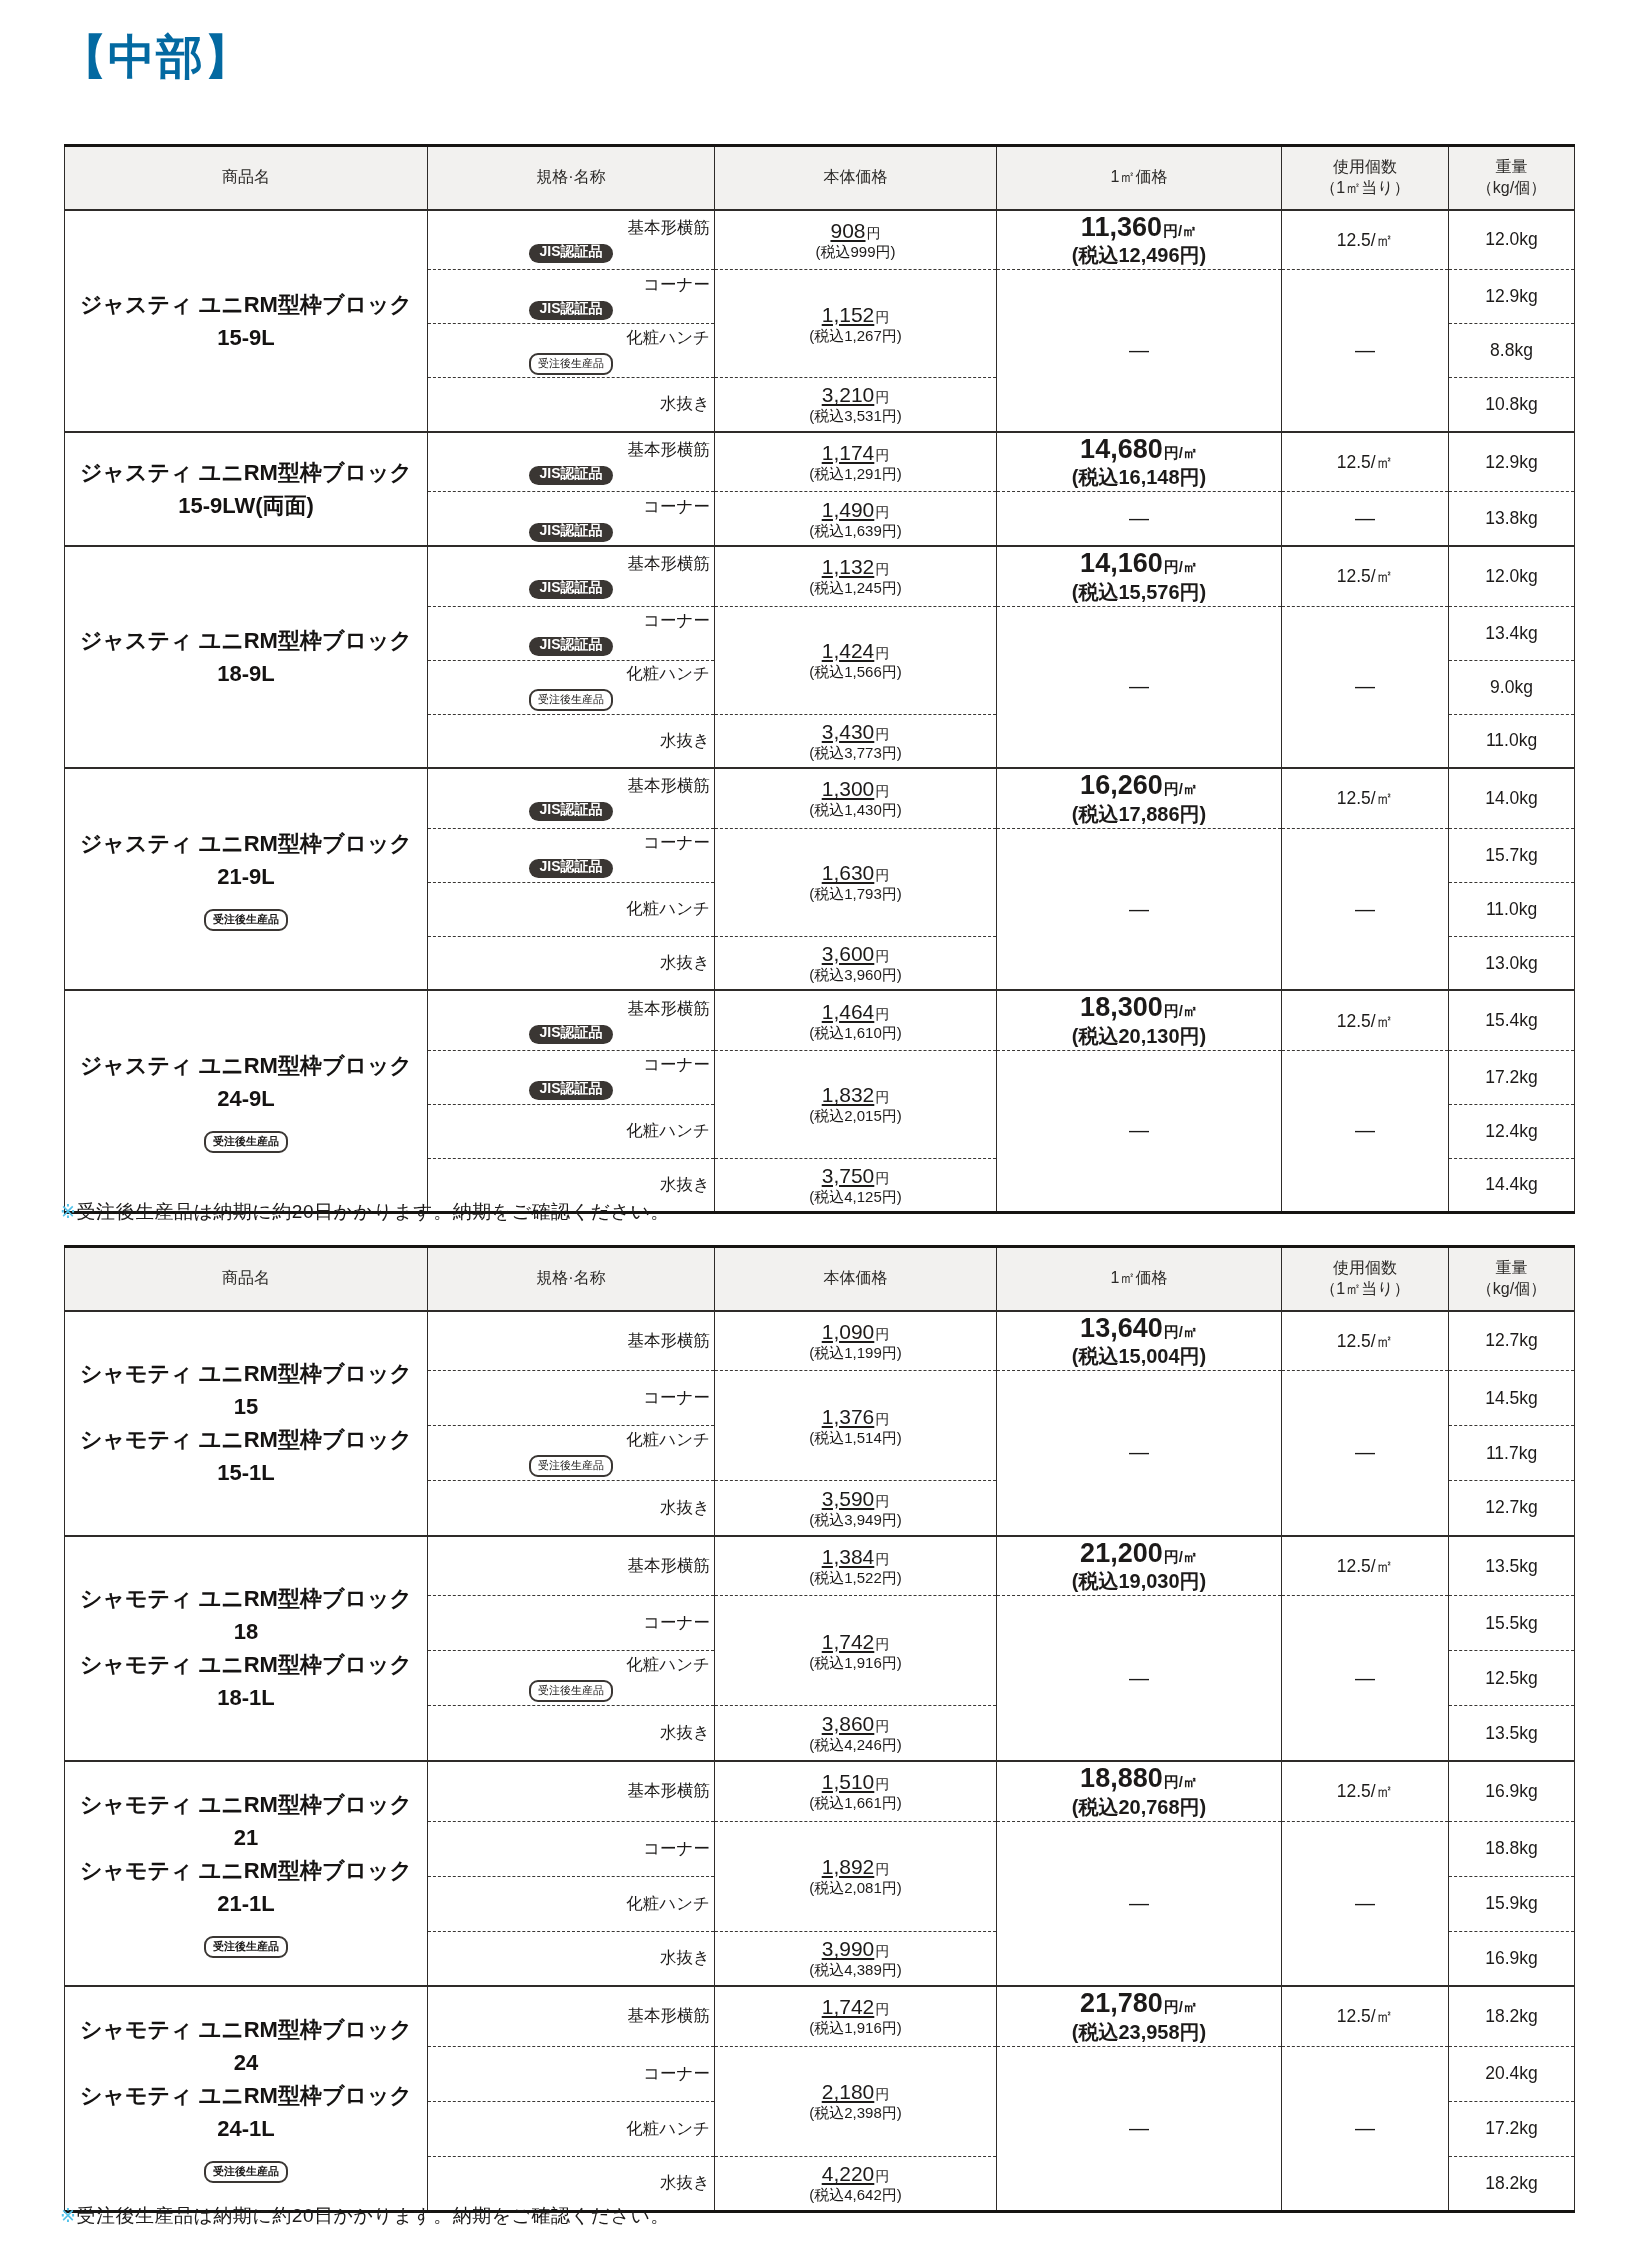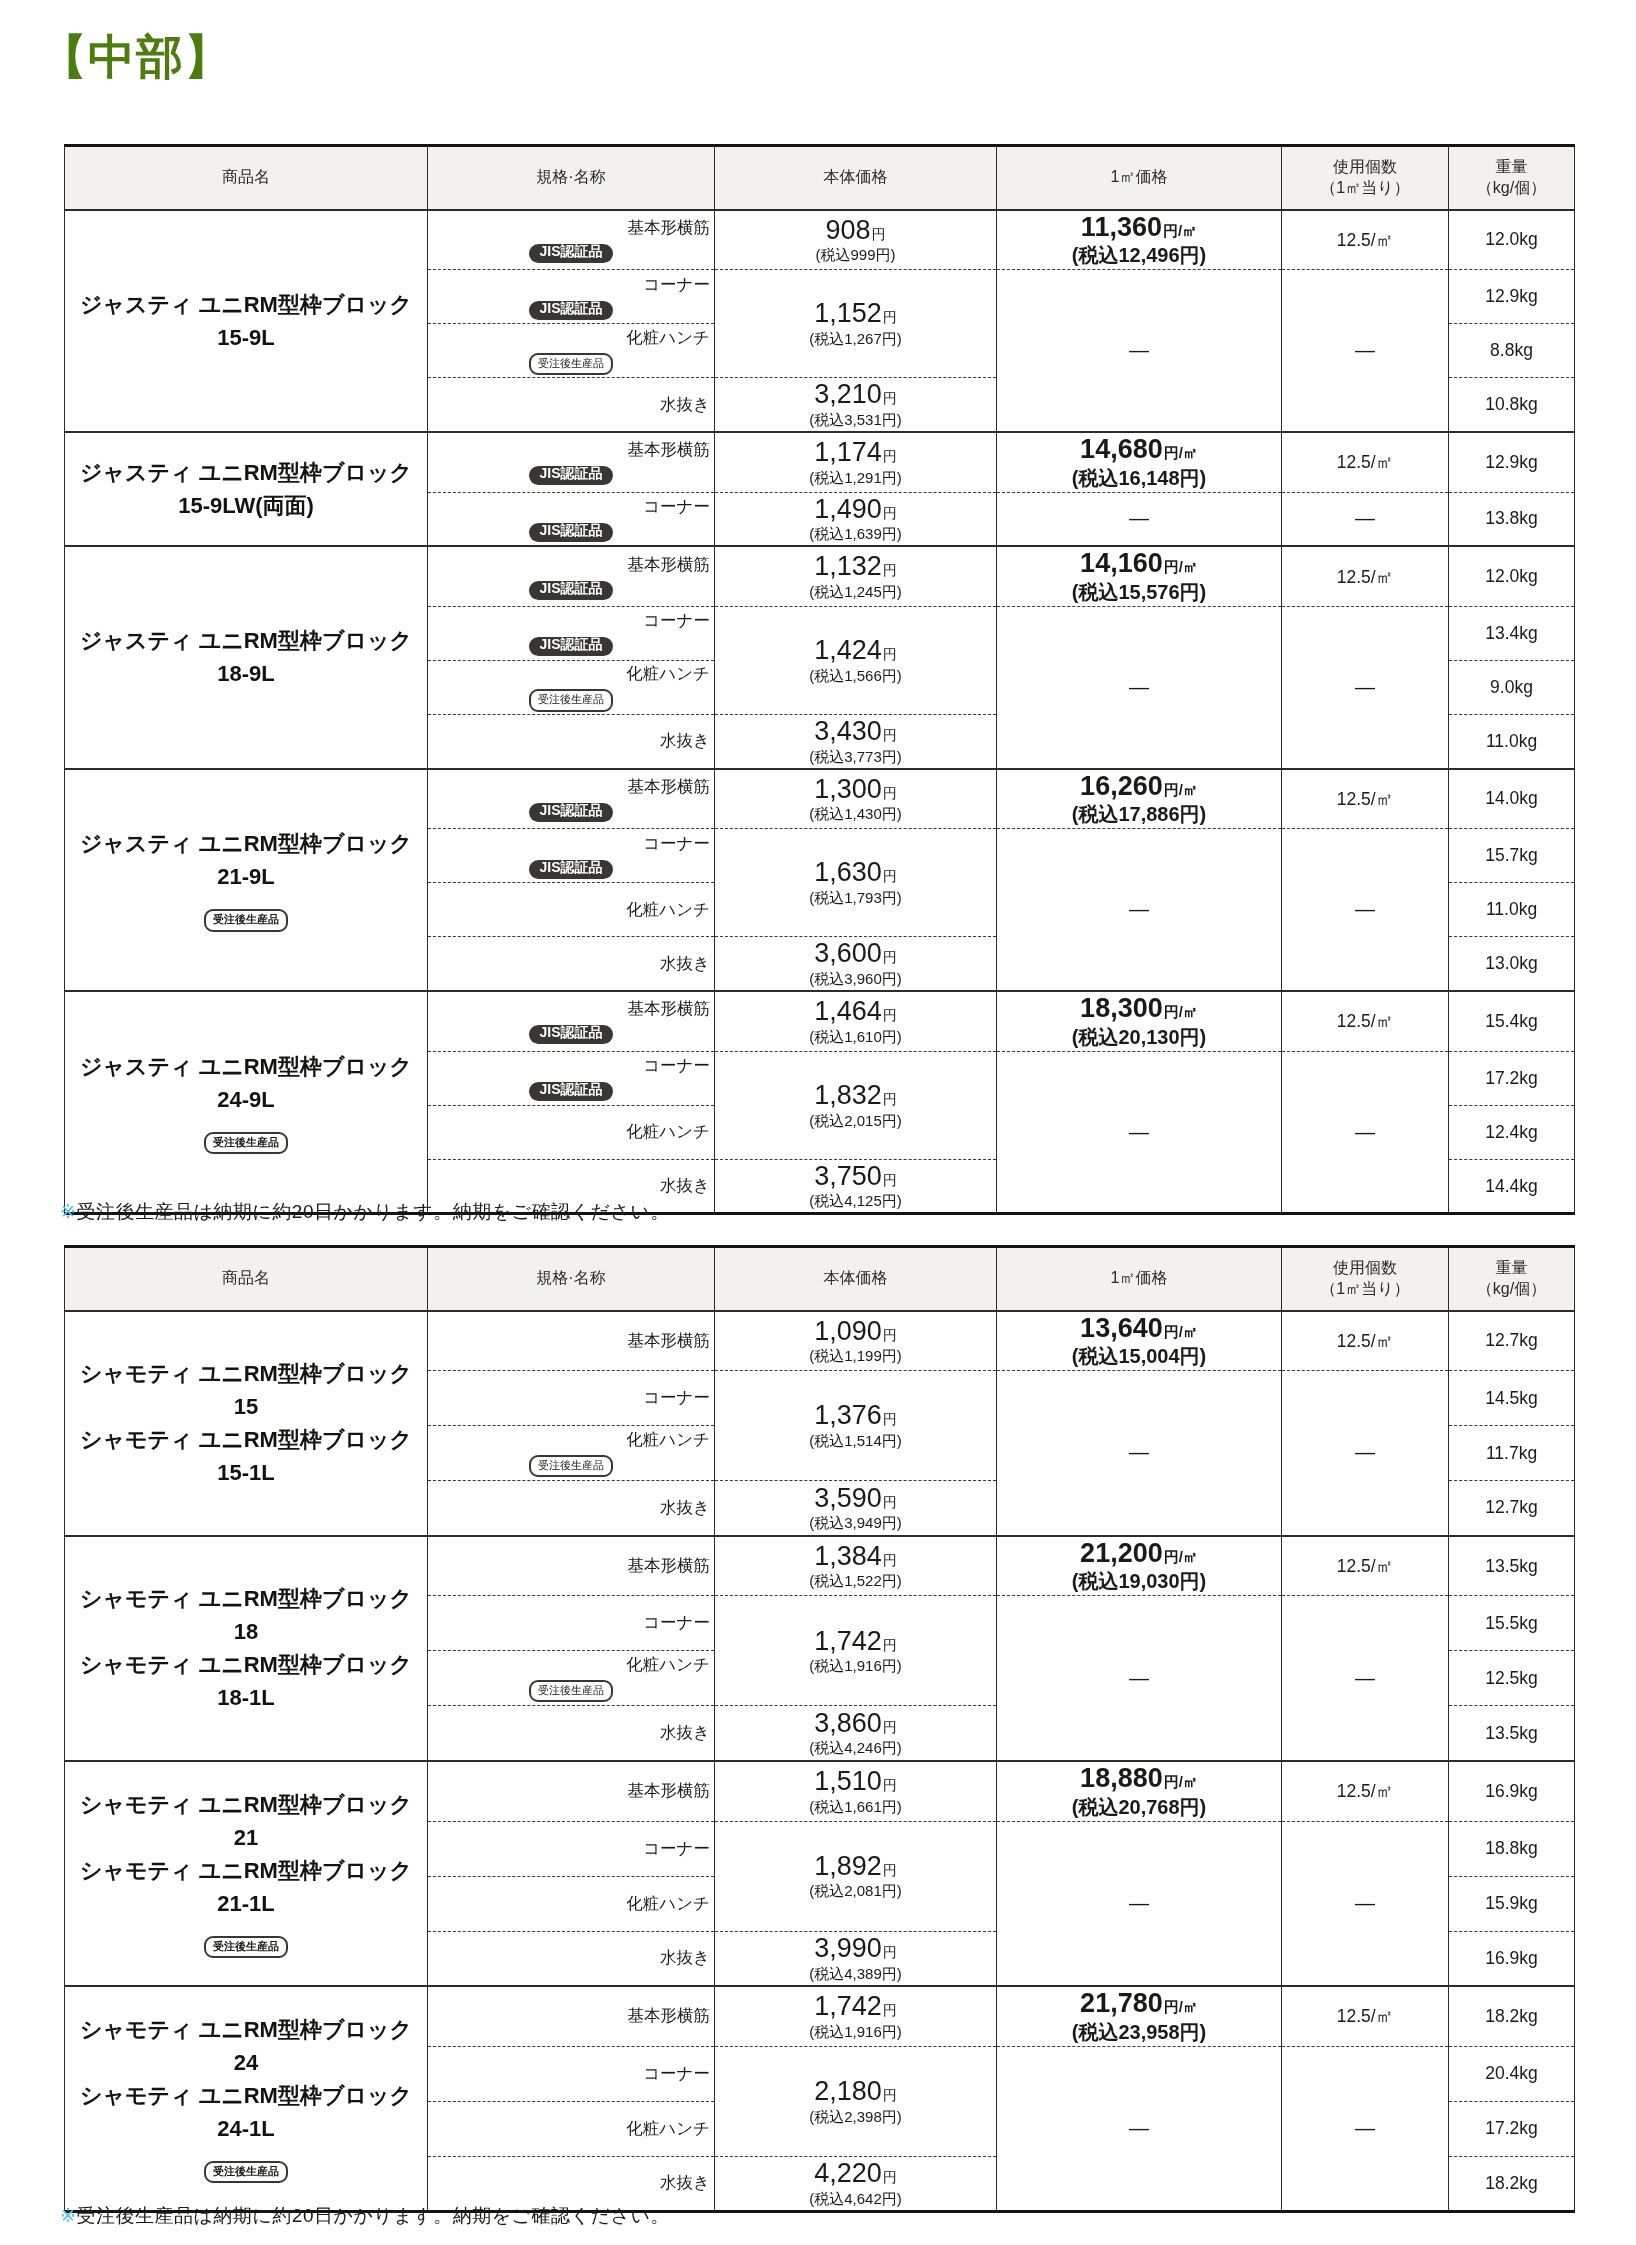--- a/index.html
+++ b/index.html
@@ -2,21 +2,21 @@
 <html><head>
 <meta charset="utf-8">
 <style>
   * { margin:0; padding:0; box-sizing:border-box; }
   html,body { background:#fff; }
   body {
     width:1636px; height:2245px; position:relative;
     font-family:"Liberation Sans","DejaVu Sans",sans-serif;
     color:#1c1a19; overflow:hidden;
   }
-  .title { position:absolute; left:40px; top:26px; font-size:47px; font-weight:700; color:#4d7c0f; letter-spacing:1px; }
+  .title { position:absolute; left:60px; top:26px; font-size:47px; font-weight:700; color:#0369a1; letter-spacing:1px; }
 
   .twrap1 { position:absolute; left:64px; top:144px; }
   .twrap2 { position:absolute; left:64px; top:1245px; }
 
   table.tbl { border-collapse:collapse; table-layout:fixed; width:1511px;
     border:1px solid #2e2b29; border-top:3px solid #161412; border-bottom:3px solid #161412; }
   .tbl th, .tbl td { border-left:1px solid #2e2b29; vertical-align:middle; text-align:center; padding:2px 4px; }
   .tbl th { background:#f2f1ef; font-weight:400; font-size:16px; color:#2a2826; height:64px; line-height:1.3;
     border-bottom:2px solid #2e2b29; }
   tr.r1 { height:54px; }
@@ -27,21 +27,21 @@
   .c-name { font-size:22px; font-weight:600; line-height:1.5; color:#151312; }
   .c-name .pbadge { margin-top:6px; }
   .spec-t { font-size:16.5px; color:#1c1a19;text-align:right; }
   .bwrap { margin-top:4px; line-height:1; }
   .bj { display:inline-block; background:#3a3633; color:#fff; font-size:14px; font-weight:600;
         padding:0 10px 5px; border-radius:10px; line-height:1;text-align:right; }
   .bo { display:inline-block; background:#fff; border:2px solid #3a3633; color:#1c1a19;
         font-size:11px; padding:2px 7px 3px; border-radius:9px; line-height:1.2; }
 
   .pline { line-height:1.1; white-space:nowrap; }
-  .pnum { font-size:27px; }
+  .pnum { font-size:21px;text-decoration:underline; }
   .punit { font-size:14px; margin-left:1px; }
   .ptax { font-size:15px; line-height:1.2; margin-top:1px; }
 
   .sline { line-height:1.1; white-space:nowrap; font-weight:700; }
   .snum { font-size:27px; }
   .sunit { font-size:15px; margin-left:1px; }
   .stax { font-size:20px; font-weight:700; line-height:1.2; margin-top:1px; }
 
   .c-usage, .c-wt { font-size:17.5px; }
   .c-dash { font-size:20px; color:#1c1a19; }

